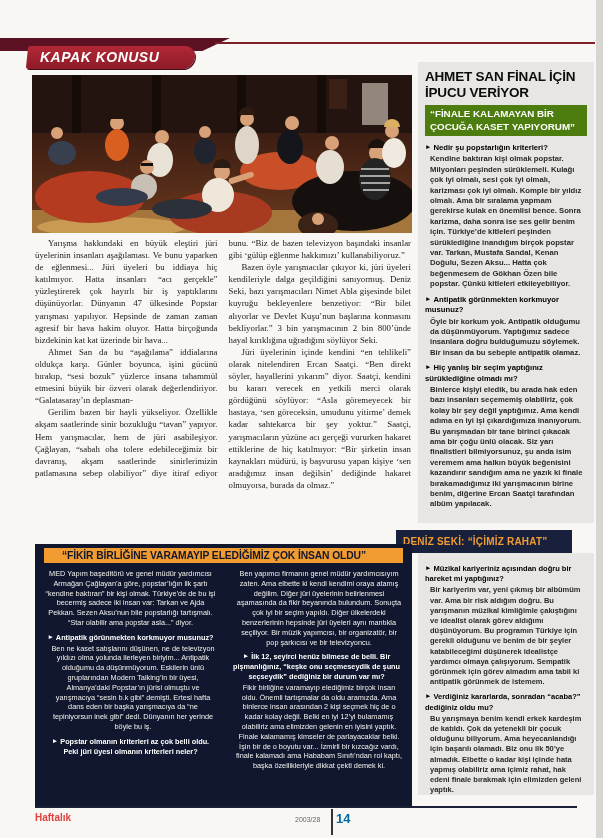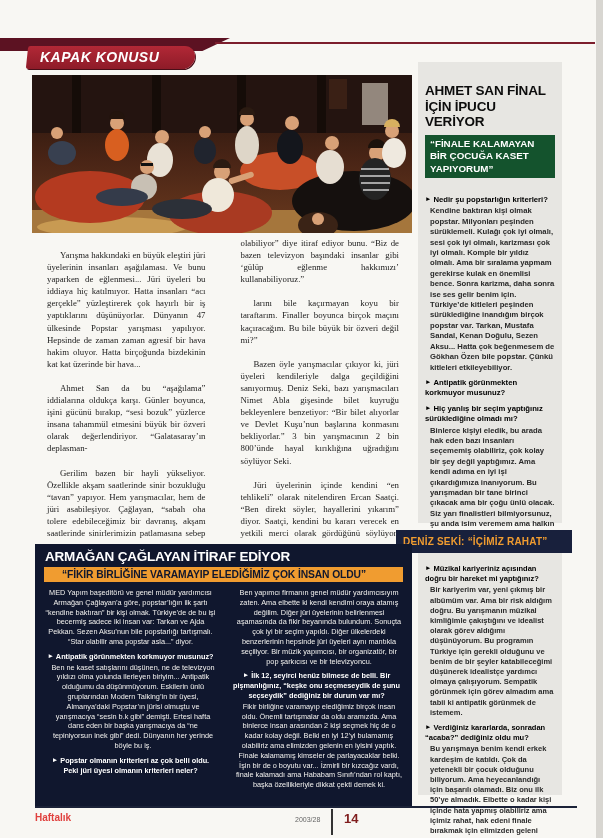--- a/index.html
+++ b/index.html
@@ -20,31 +20,31 @@
 
   
   .photo{position:absolute;left:32px;top:75px;width:380px;height:158px;overflow:hidden;
          background:#2a160e;}
 
   
   .article-cols{position:absolute;left:35px;top:237px;width:376px;height:304px;
                 column-count:2;column-gap:11px;overflow:hidden;
                 font-family:"Liberation Serif",serif;font-size:8.8px;line-height:12.1px;
                 color:#1c1c1c;text-align:justify;}
-  .article-cols p{margin:12px;text-indent:13px;font-family:Liberation Serif, serif;}
+  .article-cols p{margin:0;text-indent:13px;font-family:Liberation Serif, serif;}
 
   
-  .sb{position:absolute;left:418px;width:144px;background:#e7e6e2;box-sizing:border-box;
-      padding:21px 7px;}
+  .sb{position:absolute;left:418px;width:176px;background:#e7e6e2;box-sizing:border-box;
+      padding:7px 7px;}
   .sb-ahmet{top:62px;height:461px;}
   .sb-deniz{top:553px;height:242px;padding-top:6px;}
   .sb-title{font-size:13.5px;font-weight:bold;color:#0c0c0c;line-height:15.5px;margin:0 0 5px 0;
             letter-spacing:-.2px;}
-  .red-bar{background:#14532d;color:#fff;font-weight:bold;font-size:9.8px;line-height:12.5px;
-           padding:3px 5px;margin-bottom:16px;}
+  .red-bar{background:#4d7c0f;color:#fff;font-weight:bold;font-size:9.8px;line-height:12.5px;
+           padding:3px 5px;margin-bottom:6px;}
   .qa{font-size:7.7px;line-height:10.4px;color:#1b1b1b;}
   .qa .q{font-weight:bold;color:#000;margin:4px 0 1px 0;}
   .qa .a{margin:0 0 0 5px;font-weight:bold;color:#2a2a2a;}
   .sb-deniz .qa{font-size:7.5px;line-height:10.2px;}
   .bullet{font-size:6.5px;vertical-align:1px;margin-right:2px;}
 
   .deniz-bar{position:absolute;left:396px;top:530px;width:176px;height:23px;background:#18203c;
              color:#f09c30;font-weight:bold;font-size:10px;line-height:23px;
              padding-left:7px;box-sizing:border-box;letter-spacing:.2px;}
 
@@ -58,21 +58,21 @@
                 color:#f2f1ee;font-size:7.3px;line-height:9.8px;}
   .armagan-body p{margin:0 0 3px 0;text-align:center;}
   .armagan-body .q{font-weight:bold;color:#fff;margin:4px 0 1px 0;}
   .armagan-body .a{margin-left:5px;}
 
   
   .footer-rule{position:absolute;left:35px;top:806px;width:542px;height:2px;background:#1b2238;}
   .footer-logo{position:absolute;left:35px;top:812px;color:#e0413e;font-weight:bold;font-size:10px;}
   .footer-issue{position:absolute;left:295px;top:816px;color:#666;font-size:7px;}
   .footer-div{position:absolute;left:331px;top:809px;width:2px;height:26px;background:#333;}
-  .footer-num{position:absolute;left:344px;top:811px;color:#7f1d1d;font-weight:bold;font-size:13px;}
+  .footer-num{position:absolute;left:336px;top:811px;color:#0369a1;font-weight:bold;font-size:13px;}
 </style>
 </head>
 <body>
 
 <div class="page">
   <div class="page-edge"></div>
 
   <div class="kapak-wedge"></div>
   <div class="kapak-line"></div>
   <div class="kapak-ribbon"></div>
@@ -138,49 +138,48 @@
         <ellipse cx="90" cy="122" rx="26" ry="9" fill="#343b4a"></ellipse>
       <ellipse cx="286" cy="150" rx="20" ry="13" fill="#3a2316"></ellipse>
         <circle cx="286" cy="144" r="6" fill="#d8a177"></circle>
     </svg>
   </div>
 
   <div class="article-cols">
     <p>Yarışma hakkındaki en büyük eleştiri jüri üyelerinin insanları aşağılaması. Ve bunu yaparken de eğlenmesi... Jüri üyeleri bu iddiaya hiç katılmıyor. Hatta insanları “acı gerçekle” yüzleştirerek çok hayırlı bir iş yaptıklarını düşünüyorlar. Dünyanın 47 ülkesinde Popstar yarışması yapılıyor. Hepsinde de zaman zaman agresif bir hava hakim oluyor. Hatta birçoğunda bizdekinin kat kat üzerinde bir hava...</p>
     <p>Ahmet San da bu “aşağılama” iddialarına oldukça karşı. Günler boyunca, işini gücünü bırakıp, “sesi bozuk” yüzlerce insana tahammül etmesini büyük bir özveri olarak değerlendiriyor. “Galatasaray’ın deplasman-</p>
     <p>Gerilim bazen bir hayli yükseliyor. Özellikle akşam saatlerinde sinir bozukluğu “tavan” yapıyor. Hem yarışmacılar, hem de jüri asabileşiyor. Çağlayan, “sabah oha tolere edebileceğimiz bir davranış, akşam saatlerinde sinirlerimizin patlamasına sebep olabiliyor” diye itiraf ediyor bunu. “Biz de bazen televizyon başındaki insanlar gibi ‘gülüp eğlenme hakkımızı’ kullanabiliyoruz.”</p>
-    <p>larını bile kaçırmayan koyu bir taraftarım. Finaller boyunca birçok maçını kaçıracağım. Bu bile büyük bir özveri değil mi?”</p>
     <p>Bazen öyle yarışmacılar çıkıyor ki, jüri üyeleri kendileriyle dalga geçildiğini sanıyormuş. Deniz Seki, bazı yarışmacıları Nimet Abla gişesinde bilet kuyruğu bekleyenlere benzetiyor: “Bir bilet alıyorlar ve Devlet Kuşu’nun başlarına konmasını bekliyorlar.” 3 bin yarışmacının 2 bin 800’ünde hayal kırıklığına uğradığını söylüyor Seki.</p>
     <p>Jüri üyelerinin içinde kendini “en tehlikeli” olarak nitelendiren Ercan Saatçi. “Ben direkt söyler, hayallerini yıkarım” diyor. Saatçi, kendini bu kararı verecek en yetkili merci olarak gördüğünü söylüyor: “Asla göremeyecek bir hastaya, ‘sen göreceksin, umudunu yitirme’ demek kadar sahtekarca bir şey yoktur.” Saatçi, yarışmacıların yüzüne acı gerçeği vururken hakaret ettiklerine de hiç katılmıyor: “Bir şirketin insan kaynakları müdürü, iş başvurusu yapan kişiye ‘sen aradığımız insan değilsin’ dediğinde hakaret olmuyorsa, burada da olmaz.”</p>
   </div>
 
   <div class="sb sb-ahmet">
     <p class="sb-title">AHMET SAN FİNAL İÇİN İPUCU VERİYOR</p>
     <div class="red-bar">“FİNALE KALAMAYAN BİR ÇOCUĞA KASET YAPIYORUM”</div>
     <div class="qa">
       <p class="q"><span class="bullet">►</span><span>Nedir şu popstarlığın kriterleri?</span></p>
       <p class="a">Kendine baktıran kişi olmak popstar. Milyonları peşinden sürüklemeli. Kulağı çok iyi olmalı, sesi çok iyi olmalı, karizması çok iyi olmalı. Komple bir yıldız olmalı. Ama bir sıralama yapmam gerekirse kulak en önemlisi bence. Sonra karizma, daha sonra ise ses gelir benim için. Türkiye’de kitleleri peşinden sürüklediğine inandığım birçok popstar var. Tarkan, Mustafa Sandal, Kenan Doğulu, Sezen Aksu... Hatta çok beğenmesem de Gökhan Özen bile popstar. Çünkü kitleleri etkileyebiliyor.</p>
       <p class="q"><span class="bullet">►</span><span>Antipatik görünmekten korkmuyor musunuz?</span></p>
+      <p class="a">Öyle bir korkum yok. Antipatik olduğumu da düşünmüyorum. Yaptığımız sadece insanlara doğru bulduğumuzu söylemek. Bir insan da bu sebeple antipatik olamaz.</p>
       <p class="q"><span class="bullet">►</span><span>Hiç yanlış bir seçim yaptığınız sürüklediğine olmadı mı?</span></p>
       <p class="a">Binlerce kişiyi eledik, bu arada hak eden bazı insanları seçememiş olabiliriz, çok kolay bir şey değil yaptığımız. Ama kendi adıma en iyi işi çıkardığımıza inanıyorum. Bu yarışmadan bir tane birinci çıkacak ama bir çoğu ünlü olacak. Siz yarı finalistleri bilmiyorsunuz, şu anda isim veremem ama halkın büyük beğenisini kazandırır sandığım ama ne yazık ki finale bırakamadığımız iki yarışmacının birine benim, diğerine Ercan Saatçi tarafından albüm yapılacak.</p>
     </div>
   </div>
 
   <div class="deniz-bar">DENİZ SEKİ: “İÇİMİZ RAHAT”</div>
   <div class="sb sb-deniz">
     <div class="qa">
       <p class="q"><span class="bullet">►</span><span>Müzikal kariyeriniz açısından doğru bir hareket mi yaptığınız?</span></p>
       <p class="a">Bir kariyerim var, yeni çıkmış bir albümüm var. Ama bir risk aldığım doğru. Bu yarışmanın müzikal kimliğimle çakıştığını ve idealist olarak görev aldığımı düşünüyorum. Bu programın Türkiye için gerekli olduğunu ve benim de bir şeyler katabileceğimi düşünerek idealistçe yardımcı olmaya çalışıyorum. Sempatik görünmek için görev almadım ama tabii ki antipatik görünmek de istemem.</p>
       <p class="q"><span class="bullet">►</span><span>Verdiğiniz kararlarda, sonradan “acaba?” dediğiniz oldu mu?</span></p>
       <p class="a">Bu yarışmaya benim kendi erkek kardeşim de katıldı. Çok da yetenekli bir çocuk olduğunu biliyorum. Ama heyecanlandığı için başarılı olamadı. Biz onu ilk 50’ye almadık. Elbette o kadar kişi içinde hata yapmış olabiliriz ama içimiz rahat, hak edeni finale bırakmak için elimizden geleni yaptık.</p>
     </div>
   </div>
 
   <div class="armagan">
-    <div class="armagan-title">ARMAĞAN ÇAĞLAYAN İTİRAF EDİYOR</div>
     <div class="armagan-sub">“FİKİR BİRLİĞİNE VARAMAYIP ELEDİĞİMİZ ÇOK İNSAN OLDU”</div>
     <div class="armagan-body">
       <p>MED Yapım başeditörü ve genel müdür yardımcısı Armağan Çağlayan’a göre, popstar’lığın ilk şartı “kendine baktıran” bir kişi olmak. Türkiye’de de bu işi becermiş sadece iki insan var: Tarkan ve Ajda Pekkan. Sezen Aksu’nun bile popstarlığı tartışmalı. “Star olabilir ama popstar asla...” diyor.</p>
       <p class="q"><span class="bullet">►</span><span>Antipatik görünmekten korkmuyor musunuz?</span></p>
       <p class="a">Ben ne kaset satışlarını düşünen, ne de televizyon yıldızı olma yolunda ilerleyen biriyim... Antipatik olduğumu da düşünmüyorum. Eskilerin ünlü gruplarından Modern Talking’in bir üyesi, Almanya’daki Popstar’ın jürisi olmuştu ve yarışmacıya “sesin b.k gibi” demişti. Ertesi hafta dans eden bir başka yarışmacıya da “ne tepiniyorsun inek gibi” dedi. Dünyanın her yerinde böyle bu iş.</p>
       <p class="q"><span class="bullet">►</span><span>Popstar olmanın kriterleri az çok belli oldu. Peki jüri üyesi olmanın kriterleri neler?</span></p>
       <p class="a">Ben yapımcı firmanın genel müdür yardımcısıyım zaten. Ama elbette ki kendi kendimi oraya atamış değilim. Diğer jüri üyelerinin belirlenmesi aşamasında da fikir beyanında bulundum. Sonuçta çok iyi bir seçim yapıldı. Diğer ülkelerdeki benzerlerinin hepsinde jüri üyeleri aynı mantıkla seçiliyor. Bir müzik yapımcısı, bir organizatör, bir pop şarkıcısı ve bir televizyoncu.</p>
       <p class="q"><span class="bullet">►</span><span>İlk 12, seyirci henüz bilmese de belli. Bir pişmanlığınız, “keşke onu seçmeseydik de şunu seçseydik” dediğiniz bir durum var mı?</span></p>
       <p class="a">Fikir birliğine varamayıp elediğimiz birçok insan oldu. Önemli tartışmalar da oldu aramızda. Ama binlerce insan arasından 2 kişi seçmek hiç de o kadar kolay değil. Belki en iyi 12’yi bulamamış olabiliriz ama elimizden gelenin en iyisini yaptık. Finale kalamamış kimseler de parlayacaklar belki. İşin bir de o boyutu var... İzmirli bir kızcağız vardı, finale kalamadı ama Hababam Sınıfı’ndan rol kaptı, başka özellikleriyle dikkat çekti demek ki.</p>
     </div>

